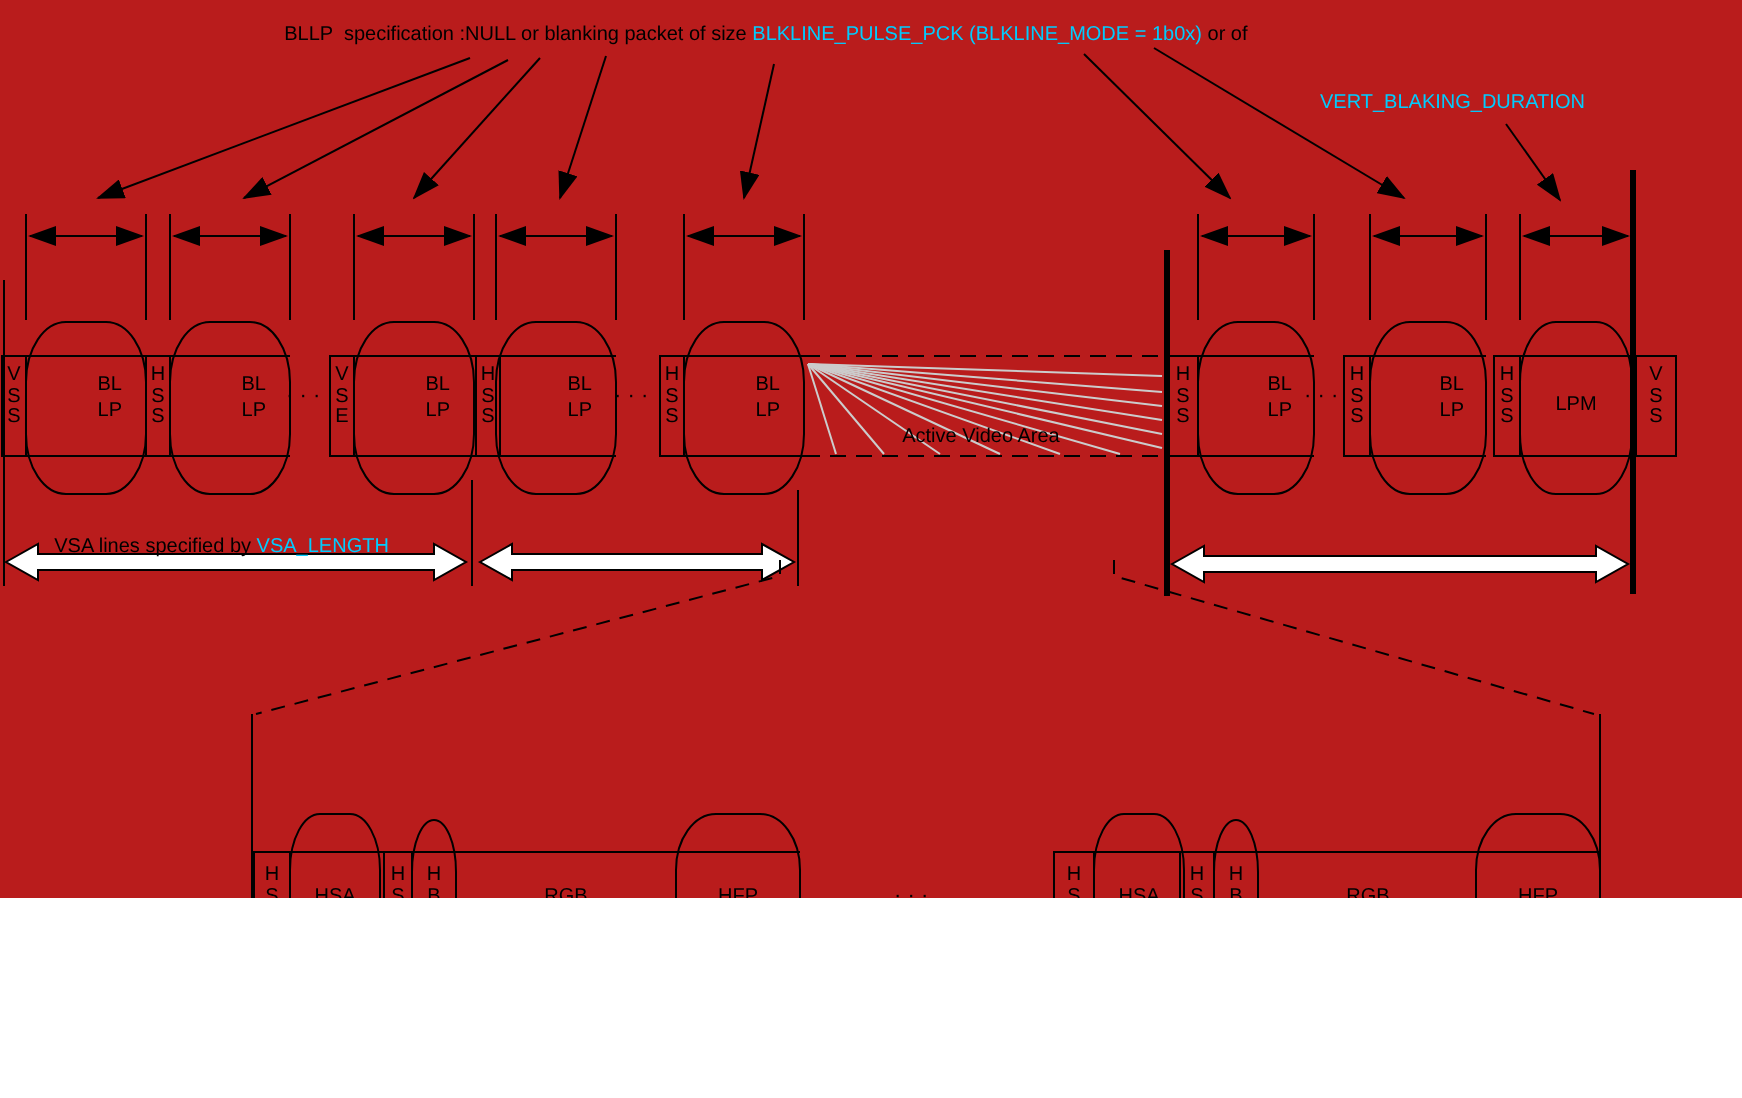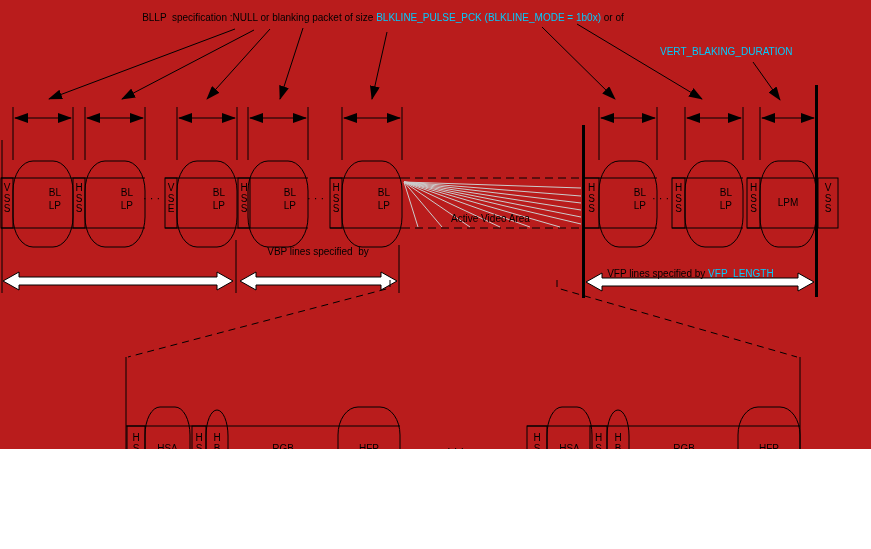--- a/index.html
+++ b/index.html
@@ -181,23 +181,22 @@
   <div class="cell2" style="left:610px; top:186px; width:36px;"><span>BL</span><br><span>LP</span></div>
   <div class="cell2" style="left:696px; top:186px; width:36px;"><span>BL</span><br><span>LP</span></div>
   <div class="abs ctr" style="left:770px; top:197px; width:36px;">LPM</div>
 
   <div class="abs ctr" style="left:143px; top:192px; font-size:11px;">· · ·</div>
   <div class="abs ctr" style="left:307px; top:192px; font-size:11px;">· · ·</div>
   <div class="abs ctr" style="left:652px; top:192px; font-size:11px;">· · ·</div>
 
   <div class="abs ctr" style="left:418px; top:197px; width:145px;margin-top:16px;">Active Video Area</div>
 
-  <div class="abs ctr" style="left:238px; top:246px; width:160px;">VBP lines specified  by</div>
-  <div class="abs" style="left:596px; top:256px;">
-    <span>VFP lines specified by </span><span class="cyan">VFP_LENGTH</span>
+  <div class="abs" style="left:16px; top:256px;">
+    <span>VSA lines specified by </span><span class="cyan">VSA_LENGTH</span>
   </div>
 
   <div class="vtext" style="left:127px; top:433px; width:18px;">H
 S
 S</div>
   <div class="abs ctr" style="left:149px; top:443px; width:37px;">HSA</div>
   <div class="vtext" style="left:192px; top:433px; width:14px;">H
 S
 E</div>
   <div class="vtext" style="left:206px; top:433px; width:22px;">H

